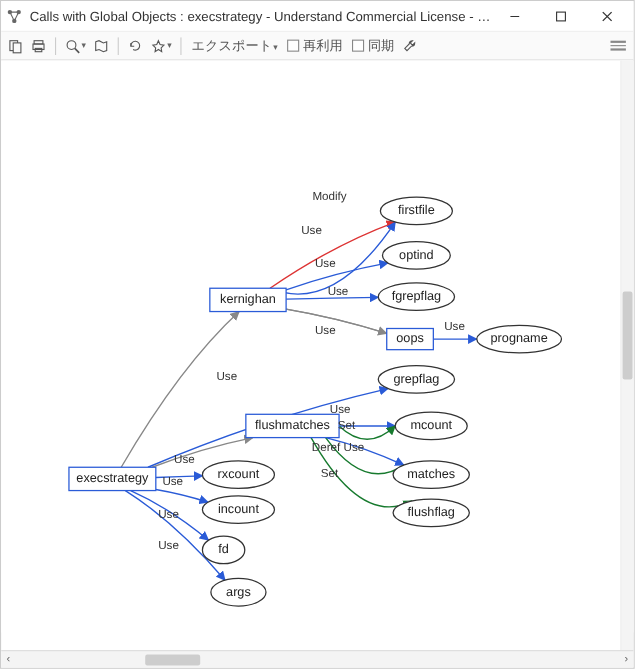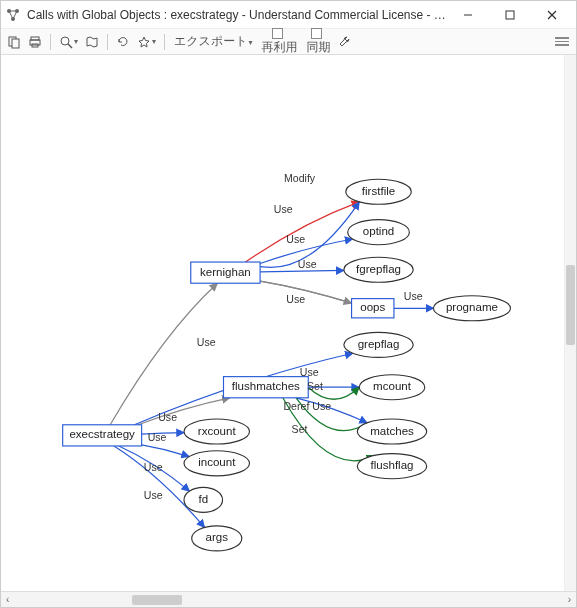--- a/index.html
+++ b/index.html
@@ -60,21 +60,21 @@
     cursor: pointer;
     padding: 0 2px;
   }
   .tool-sep { width:1px; height:16px; background:#ccc; margin:0 3px; }
   .tool-label { padding: 0 3px; cursor: pointer; text-align: right; }
   .dropdown-caret { font-size: 8px; margin-left: 1px; color:#666; }
   .checkbox {
     width: 11px; height: 11px; border: 1px solid #888; display: inline-block;
     margin-right: 3px; background:#fff;
   }
-  .cb-wrap { display:flex; align-items:center; cursor:pointer; padding:0 3px;flex-direction:column; }
+  .cb-wrap { display:flex; align-items:center; cursor:pointer; padding:0 3px; }
   .burger {
     margin-left:auto;
     width:20px; display:flex; flex-direction:column; gap:2px; align-items:center; justify-content:center;
     cursor:pointer;
   }
   .burger span { width:14px; height:1.5px; background:#888; display:block; }
   .canvas {
     position: relative;
     width: 100%;
     height: 520px;

